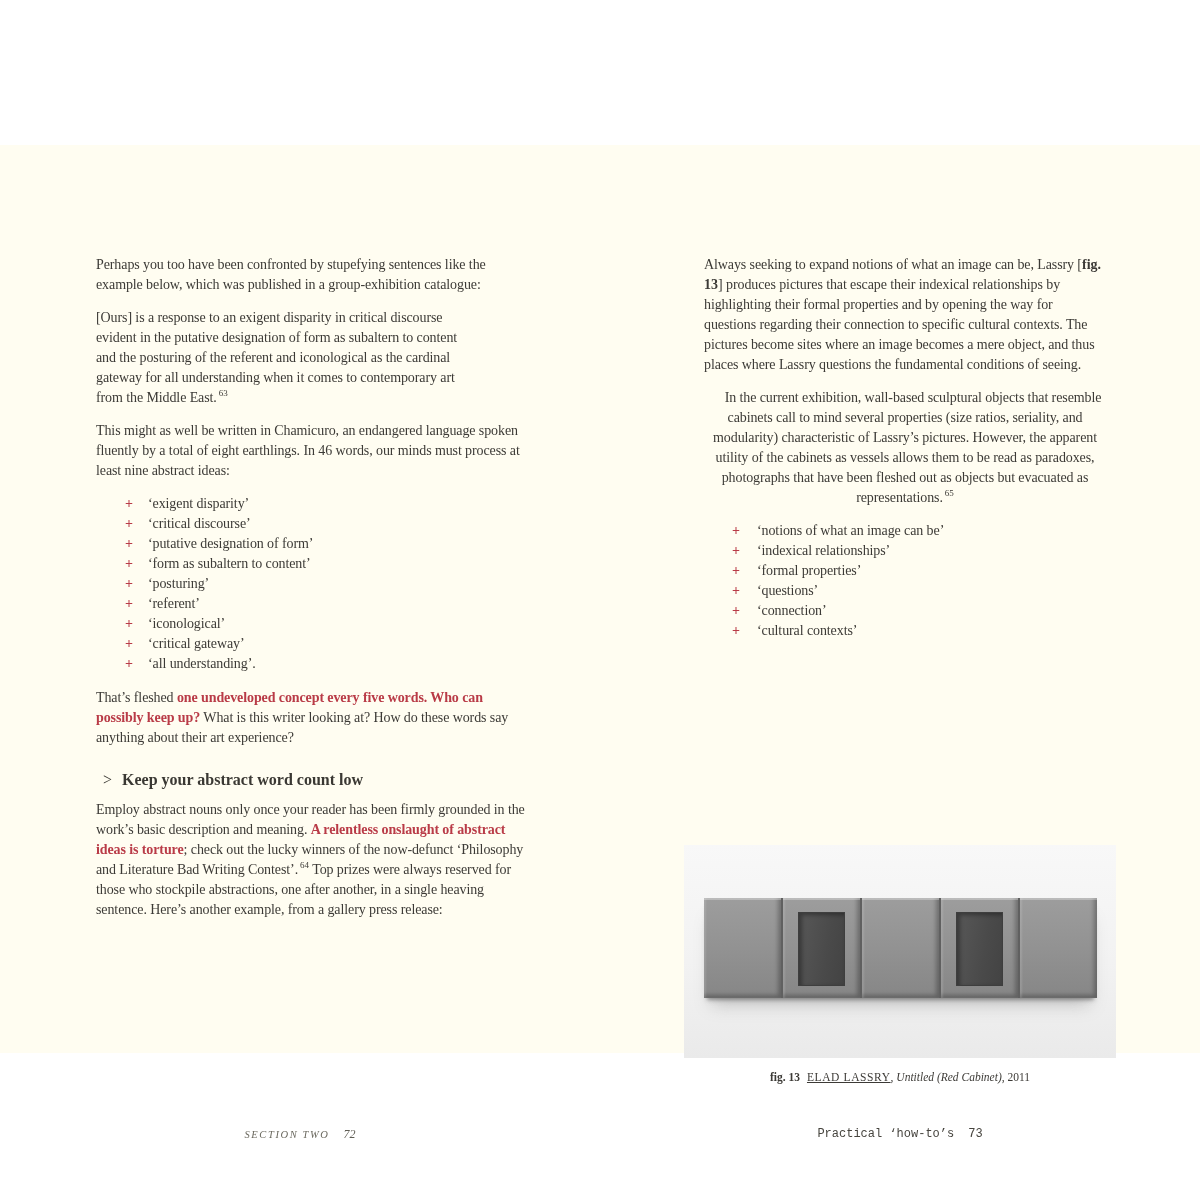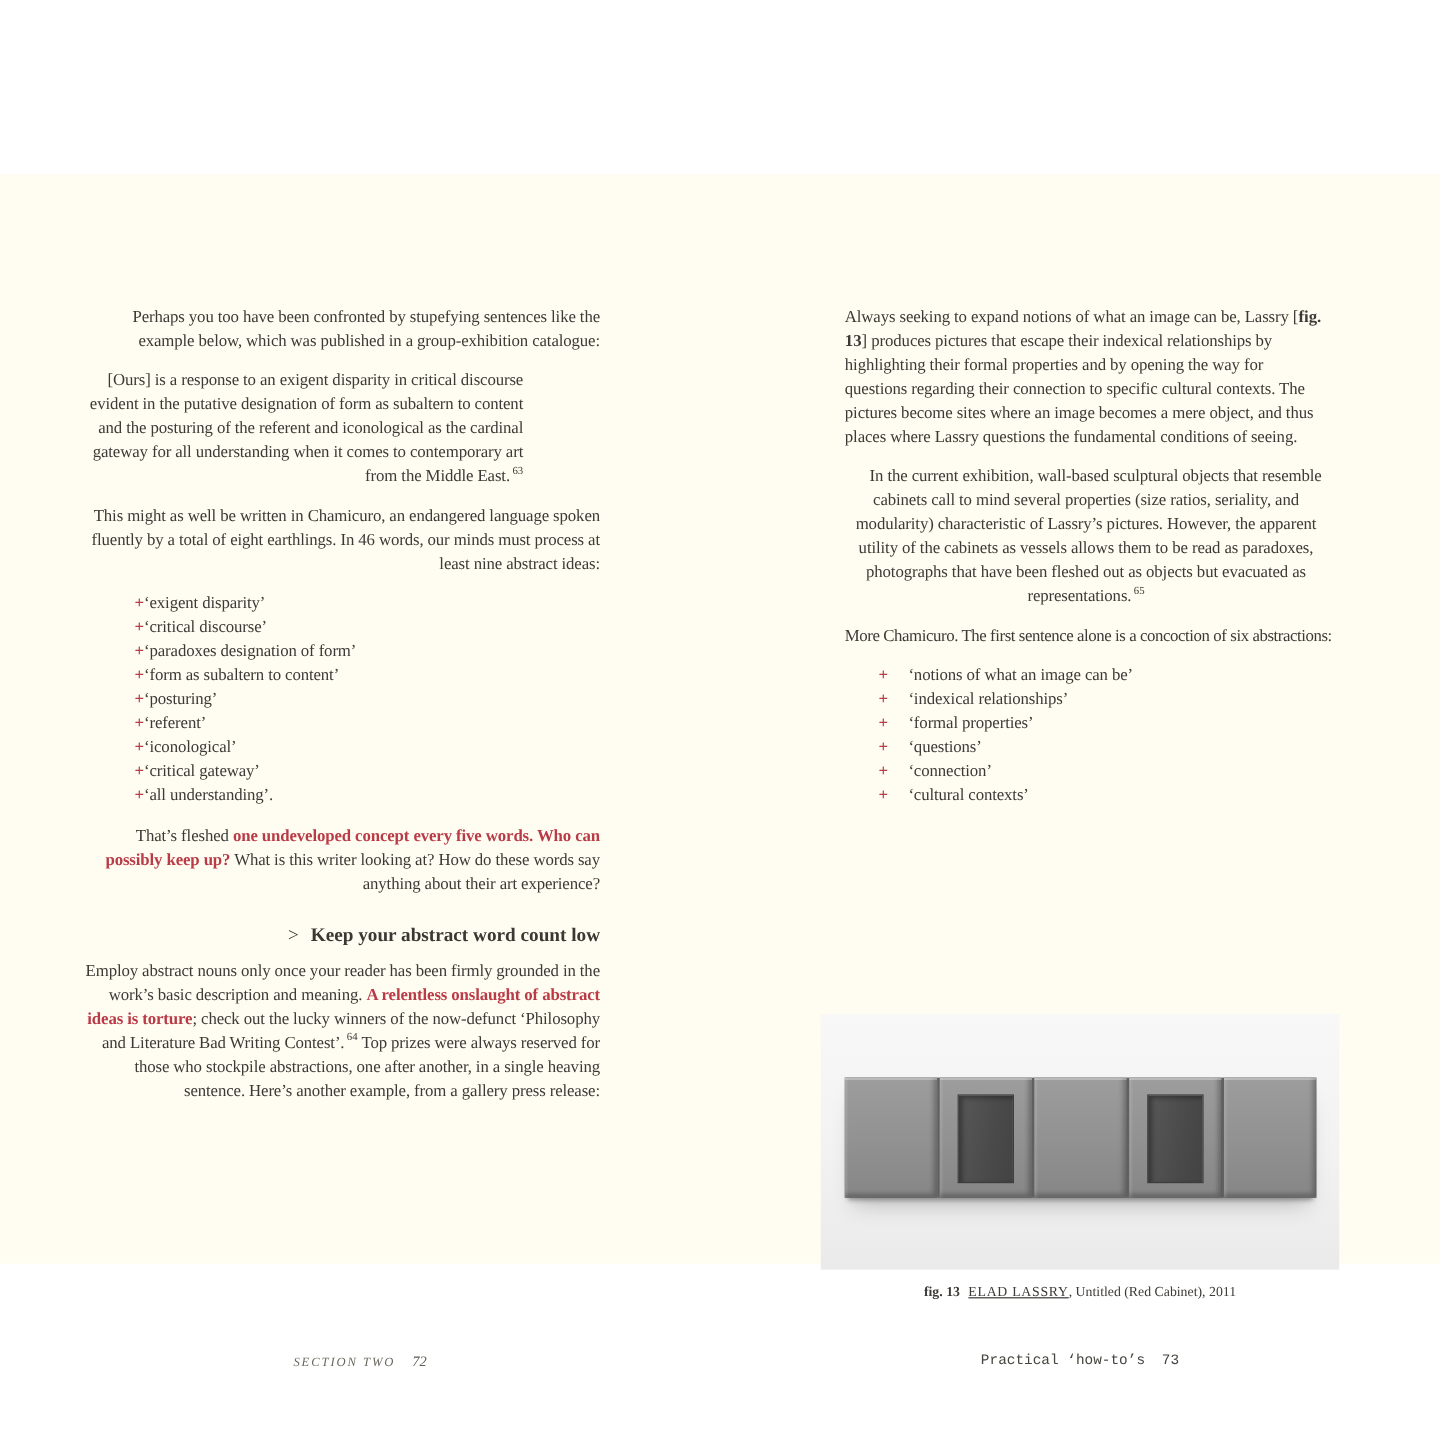--- a/index.html
+++ b/index.html
@@ -8,21 +8,21 @@
     background:#ffffff;
     font-family:"Liberation Serif","DejaVu Serif",serif;
     color:#3c3a36;
     -webkit-font-smoothing:antialiased;
   }
   .page{
     position:absolute;left:0;top:145px;width:1200px;height:908px;
     background:#fffdf1;
   }
   .col{position:absolute;top:110px;width:432px;font-size:14px;line-height:20px;letter-spacing:-0.1px;}
-  .col-left{left:68px;text-align:right;}
+  .col-left{left:96px;}
   .col-right{left:704px;}
   .col p{margin:0 0 13px;}
   .quote{margin:0 0 13px 29px;width:368px;}
   sup{font-size:9px;line-height:0;margin-left:2px;letter-spacing:0;}
   .red{color:#b93b47;font-weight:bold;}
   .plist{margin:2px 0 14px;}
   .plist .row{display:flex;line-height:20px;}
   .plist .mark{color:#b93b47;font-weight:bold;width:23px;margin-left:29px;flex:none;}
   .plist.rt .mark{margin-left:28px;width:25px;}
   .heading{margin:22px 0 10px;font-size:16px;font-weight:bold;color:#3a3833;letter-spacing:0;}
@@ -53,21 +53,21 @@
     background:linear-gradient(100deg,#585858 0%,#4a4a4a 60%,#434343 100%);
     border:1px solid #3e3e3e;
     box-shadow:inset 3px 2px 4px rgba(0,0,0,0.35);
   }
   .caption{
     position:absolute;left:684px;top:926px;width:432px;
     text-align:center;font-size:11.5px;color:#3c3a36;letter-spacing:0;
   }
   .caption .figno{font-weight:bold;margin-right:7px;}
   .caption .artist{letter-spacing:0.6px;text-decoration:underline;}
-  .caption .ital{}
+  .caption .ital{font-style:italic;}
   
   .footer{position:absolute;top:982px;width:432px;text-align:center;color:#5f5d54;font-size:12px;letter-spacing:0;}
   .footer-left{left:84px;font-style:italic;}
   .footer-right{left:684px;color:#46443e;font-family:Liberation Mono, monospace;}
   .footer .sc{font-size:10.5px;letter-spacing:1.6px;color:#6b695f;}
   .footer .pg{margin-left:14px;font-size:12px;}
   .figref{letter-spacing:0;}
   .figref b{font-weight:bold;}
 </style>
 </head>
@@ -86,21 +86,21 @@
       <div class="row">
           <span class="mark">+</span>
           <span>‘exigent disparity’</span>
         </div>
       <div class="row">
           <span class="mark">+</span>
           <span>‘critical discourse’</span>
         </div>
       <div class="row">
           <span class="mark">+</span>
-          <span>‘paradoxes designation of form’</span>
+          <span>‘putative designation of form’</span>
         </div>
       <div class="row">
           <span class="mark">+</span>
           <span>‘form as subaltern to content’</span>
         </div>
       <div class="row">
           <span class="mark">+</span>
           <span>‘posturing’</span>
         </div>
       <div class="row">
@@ -126,21 +126,20 @@
     <div class="heading"><span class="caret">&gt;</span><span>Keep your abstract word count low</span></div>
 
     <p><span>Employ abstract nouns only once your reader has been firmly grounded in the work’s basic description and meaning. </span><span class="red">A relentless onslaught of abstract ideas is torture</span><span>; check out the lucky winners of the now-defunct ‘Philosophy and Literature Bad Writing Contest’.</span><sup>64</sup><span> Top prizes were always reserved for those who stockpile abstractions, one after another, in a single heaving sentence. Here’s another example, from a gallery press release:</span></p>
   </div>
 
   <div class="col col-right">
     <p class="rq"><span>Always seeking to expand notions of what an image can be, Lassry </span><span class="figref"><span>[</span><b>fig. 13</b><span>]</span></span><span> produces pictures that escape their indexical relationships by highlighting their formal properties and by opening the way for questions regarding their connection to specific cultural contexts. The pictures become sites where an image becomes a mere object, and thus places where Lassry questions the fundamental conditions of seeing.</span></p>
 
     <p class="rq rq2"><span>In the current exhibition, wall-based sculptural objects that resemble cabinets call to mind several properties (size ratios, seriality, and modularity) characteristic of Lassry’s pictures. However, the apparent utility of the cabinets as vessels allows them to be read as paradoxes, photographs that have been fleshed out as objects but evacuated as representations.</span><sup>65</sup></p>
 
-    <p class="one-line">More Chamicuro. The first sentence alone is a concoction of six abstractions:</p>
 
     <div class="plist rt">
       <div class="row">
           <span class="mark">+</span>
           <span>‘notions of what an image can be’</span>
         </div>
       <div class="row">
           <span class="mark">+</span>
           <span>‘indexical relationships’</span>
         </div>

